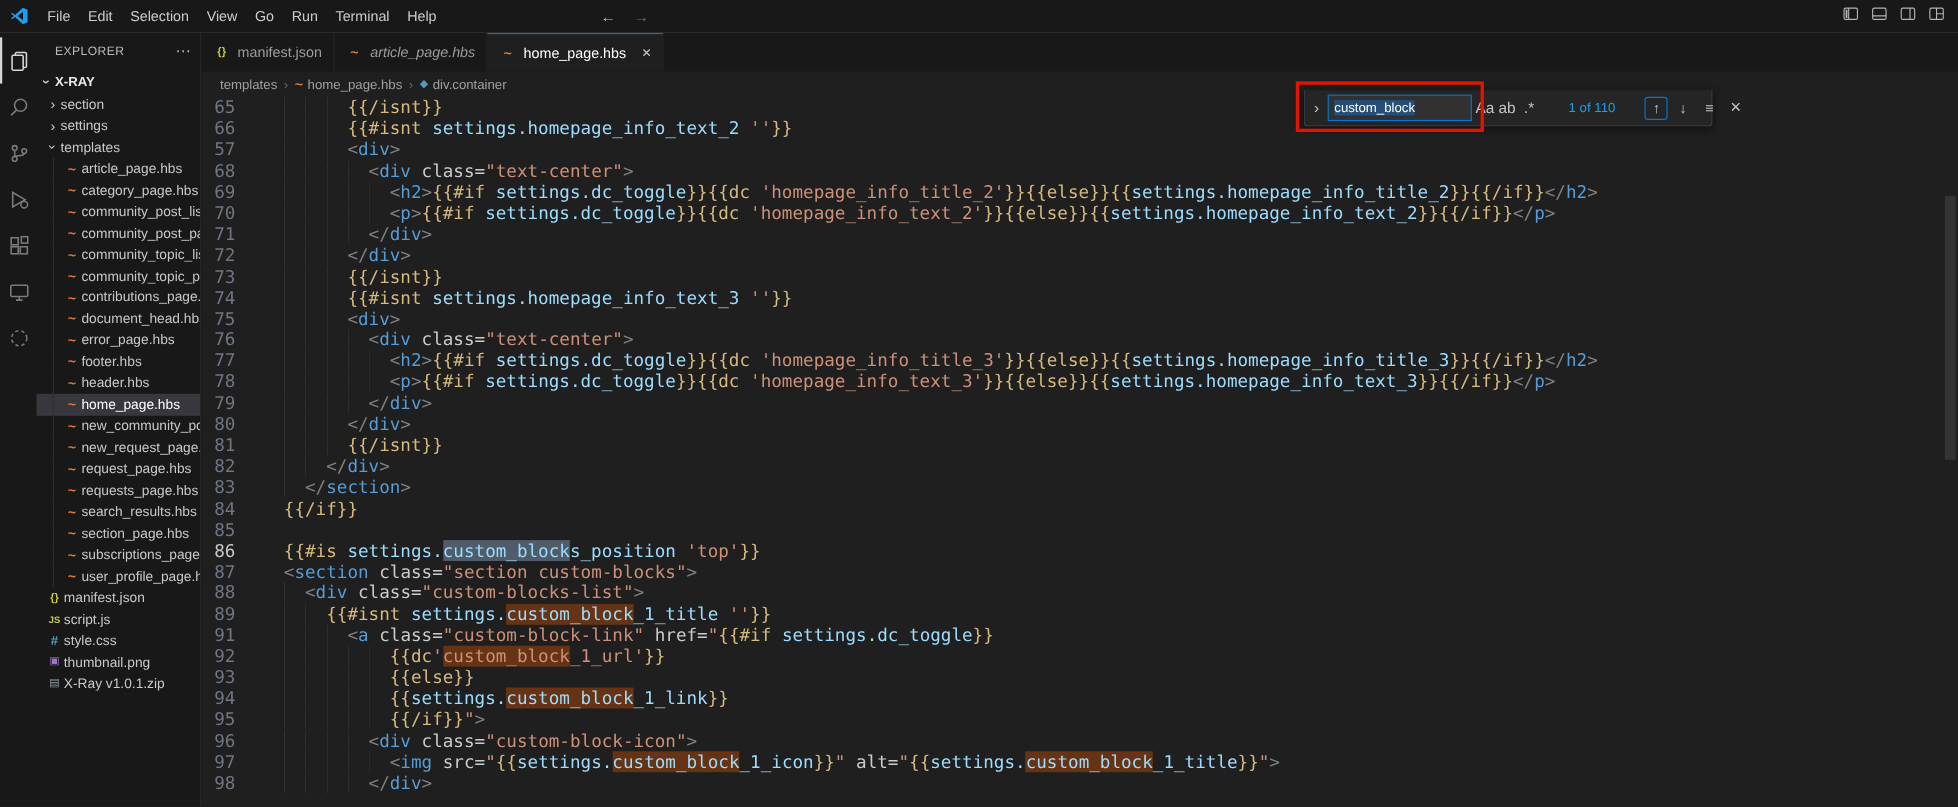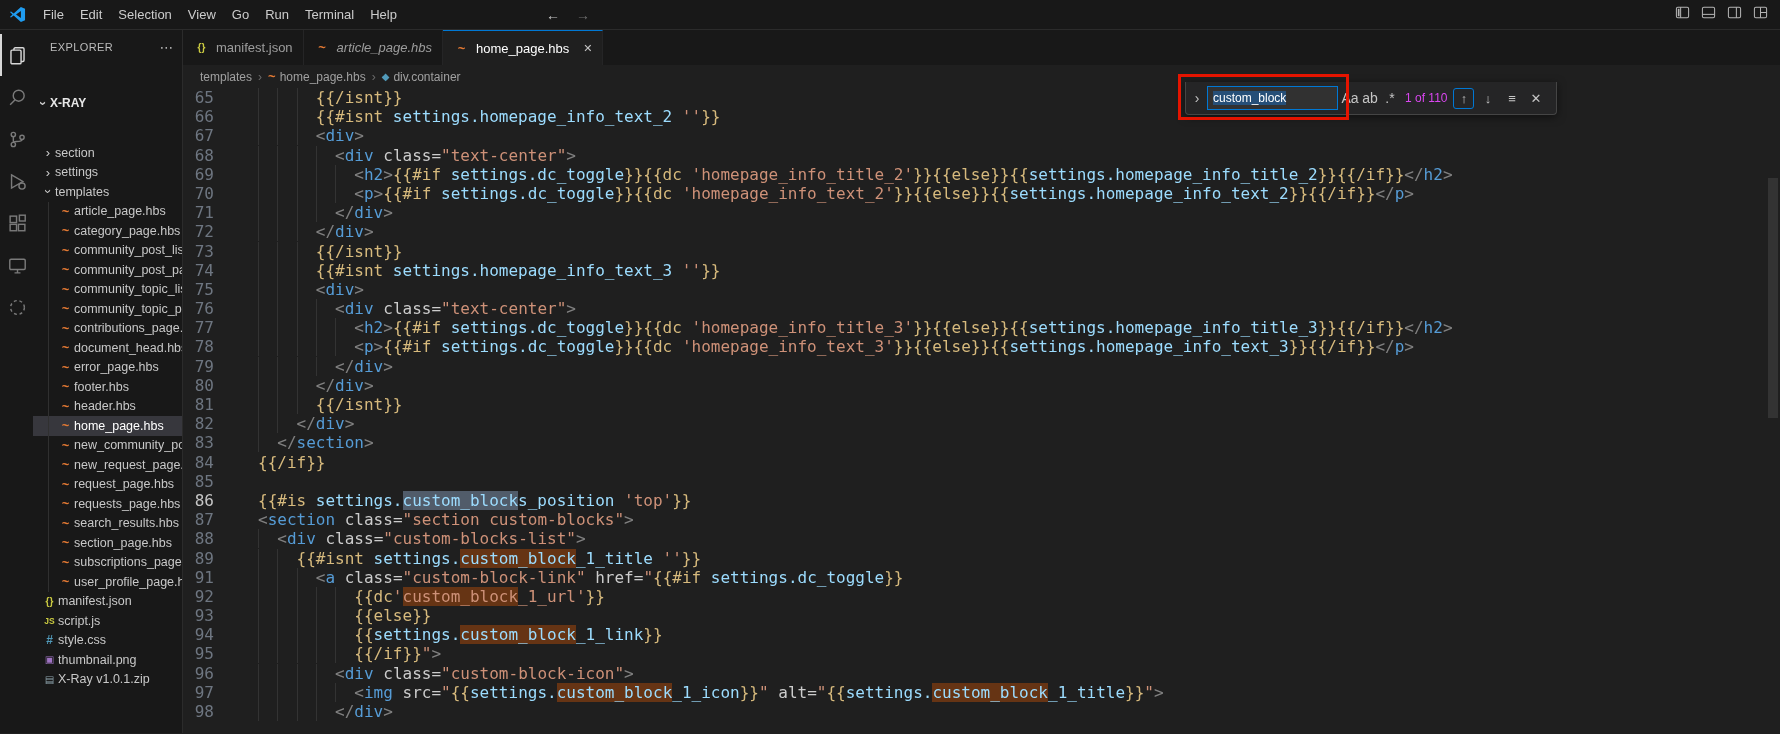--- a/index.html
+++ b/index.html
@@ -28,21 +28,21 @@
   .main { display:flex; height:703px; }
 
   .activitybar { width:33px; background:#181818; display:flex; flex-direction:column;
     align-items:stretch; padding-top:4px; }
   .ab-item { height:42px; display:flex; align-items:center; justify-content:center;
     color:#7a7a7a; border-left:2px solid transparent; }
   .ab-item.active { color:#d7d7d7; border-left-color:#d7d7d7; }
   .ab-item svg { stroke-width:1.2; }
 
   .sidebar { width:150px; background:#181818; border-right:1px solid #2b2b2b;
-    display:flex; flex-direction:column; overflow:hidden;gap:29px; }
+    display:flex; flex-direction:column; overflow:hidden; }
   .sb-head { height:33px; display:flex; align-items:center; padding:0 8px 0 17px;
     font-size:11px; letter-spacing:.4px; color:#bbbbbb; }
   .sb-head .more { margin-left:auto; font-size:14px; color:#b0b0b0; }
   .sb-section { height:22px; display:flex; align-items:center; font-weight:700;
     font-size:12px; color:#e7e7e7; padding-left:3px; }
   .tree { flex:1; }
   .tree-item { display:flex; align-items:center; height:19.5px; white-space:nowrap; cursor:default; }
   .tree-item.d1 { padding-left:8px; }
   .tree-item.d2 { padding-left:24px; position:relative; }
   .tree-item.d2::before { content:""; position:absolute; left:15px; top:0; bottom:0;
@@ -96,21 +96,21 @@
     background:#252526; border:1px solid #454545; border-top:none;
     border-radius:0 0 4px 4px; box-shadow:0 2px 8px rgba(0,0,0,.5);
     display:flex; align-items:center; padding:0 4px; gap:3px; font-size:12px; z-index:20; }
   .fw-chev { width:14px; text-align:center; color:#c5c5c5; font-size:14px; flex:none; }
   .fw-input { width:131px; height:24px; background:#313131; border:1px solid #0078d4;
     display:flex; align-items:center; padding:0 5px; flex:none; overflow:hidden; }
   .fw-query { color:#ffffff; background:#264f78; white-space:nowrap; }
   .fw-toggle { width:18px; height:18px; display:flex; align-items:center; justify-content:center;
     color:#c5c5c5; font-size:14px; border-radius:3px; flex:none; }
   .fw-toggle.word { }
-  .fw-count { color:#d946ef; margin:0 3px; white-space:nowrap; }
+  .fw-count { color:#0ea5e9; margin:0 24px; white-space:nowrap; }
   .fw-btn { width:21px; height:21px; display:flex; align-items:center; justify-content:center;
     color:#c5c5c5; font-size:13px; border-radius:3px; flex:none; }
   .fw-btn.focused { border:1px solid #0078d4; }
 
   .annotation { position:absolute; top:44px; left:995px; width:171px; height:46px;
     border:3px solid #e51400; z-index:40; pointer-events:none; }
 </style>
 </head>
 <body>
 
@@ -364,21 +364,21 @@
     <div class="code">
         <div class="code-line">
           <span class="ln">65</span>
           <span class="lc"><span class="ind">  </span><span class="ind">  </span><span class="ind">  </span><span class="h">{{/isnt}}</span></span>
         </div>
         <div class="code-line">
           <span class="ln">66</span>
           <span class="lc"><span class="ind">  </span><span class="ind">  </span><span class="ind">  </span><span class="h">{{#isnt </span><span class="v">settings.homepage_info_text_2</span><span class="p"> </span><span class="s">''</span><span class="h">}}</span></span>
         </div>
         <div class="code-line">
-          <span class="ln">67</span>
+          <span class="ln">57</span>
           <span class="lc"><span class="ind">  </span><span class="ind">  </span><span class="ind">  </span><span class="g">&lt;</span><span class="t">div</span><span class="g">&gt;</span></span>
         </div>
         <div class="code-line">
           <span class="ln">68</span>
           <span class="lc"><span class="ind">  </span><span class="ind">  </span><span class="ind">  </span><span class="ind">  </span><span class="g">&lt;</span><span class="t">div</span><span class="p"> </span><span class="a">class</span><span class="p">=</span><span class="s">"text-center"</span><span class="g">&gt;</span></span>
         </div>
         <div class="code-line">
           <span class="ln">69</span>
           <span class="lc"><span class="ind">  </span><span class="ind">  </span><span class="ind">  </span><span class="ind">  </span><span class="ind">  </span><span class="g">&lt;</span><span class="t">h2</span><span class="g">&gt;</span><span class="h">{{#if </span><span class="v">settings.dc_toggle</span><span class="h">}}{{dc </span><span class="s">'homepage_info_title_2'</span><span class="h">}}{{else}}{{</span><span class="v">settings.homepage_info_title_2</span><span class="h">}}{{/if}}</span><span class="g">&lt;/</span><span class="t">h2</span><span class="g">&gt;</span></span>
         </div>

